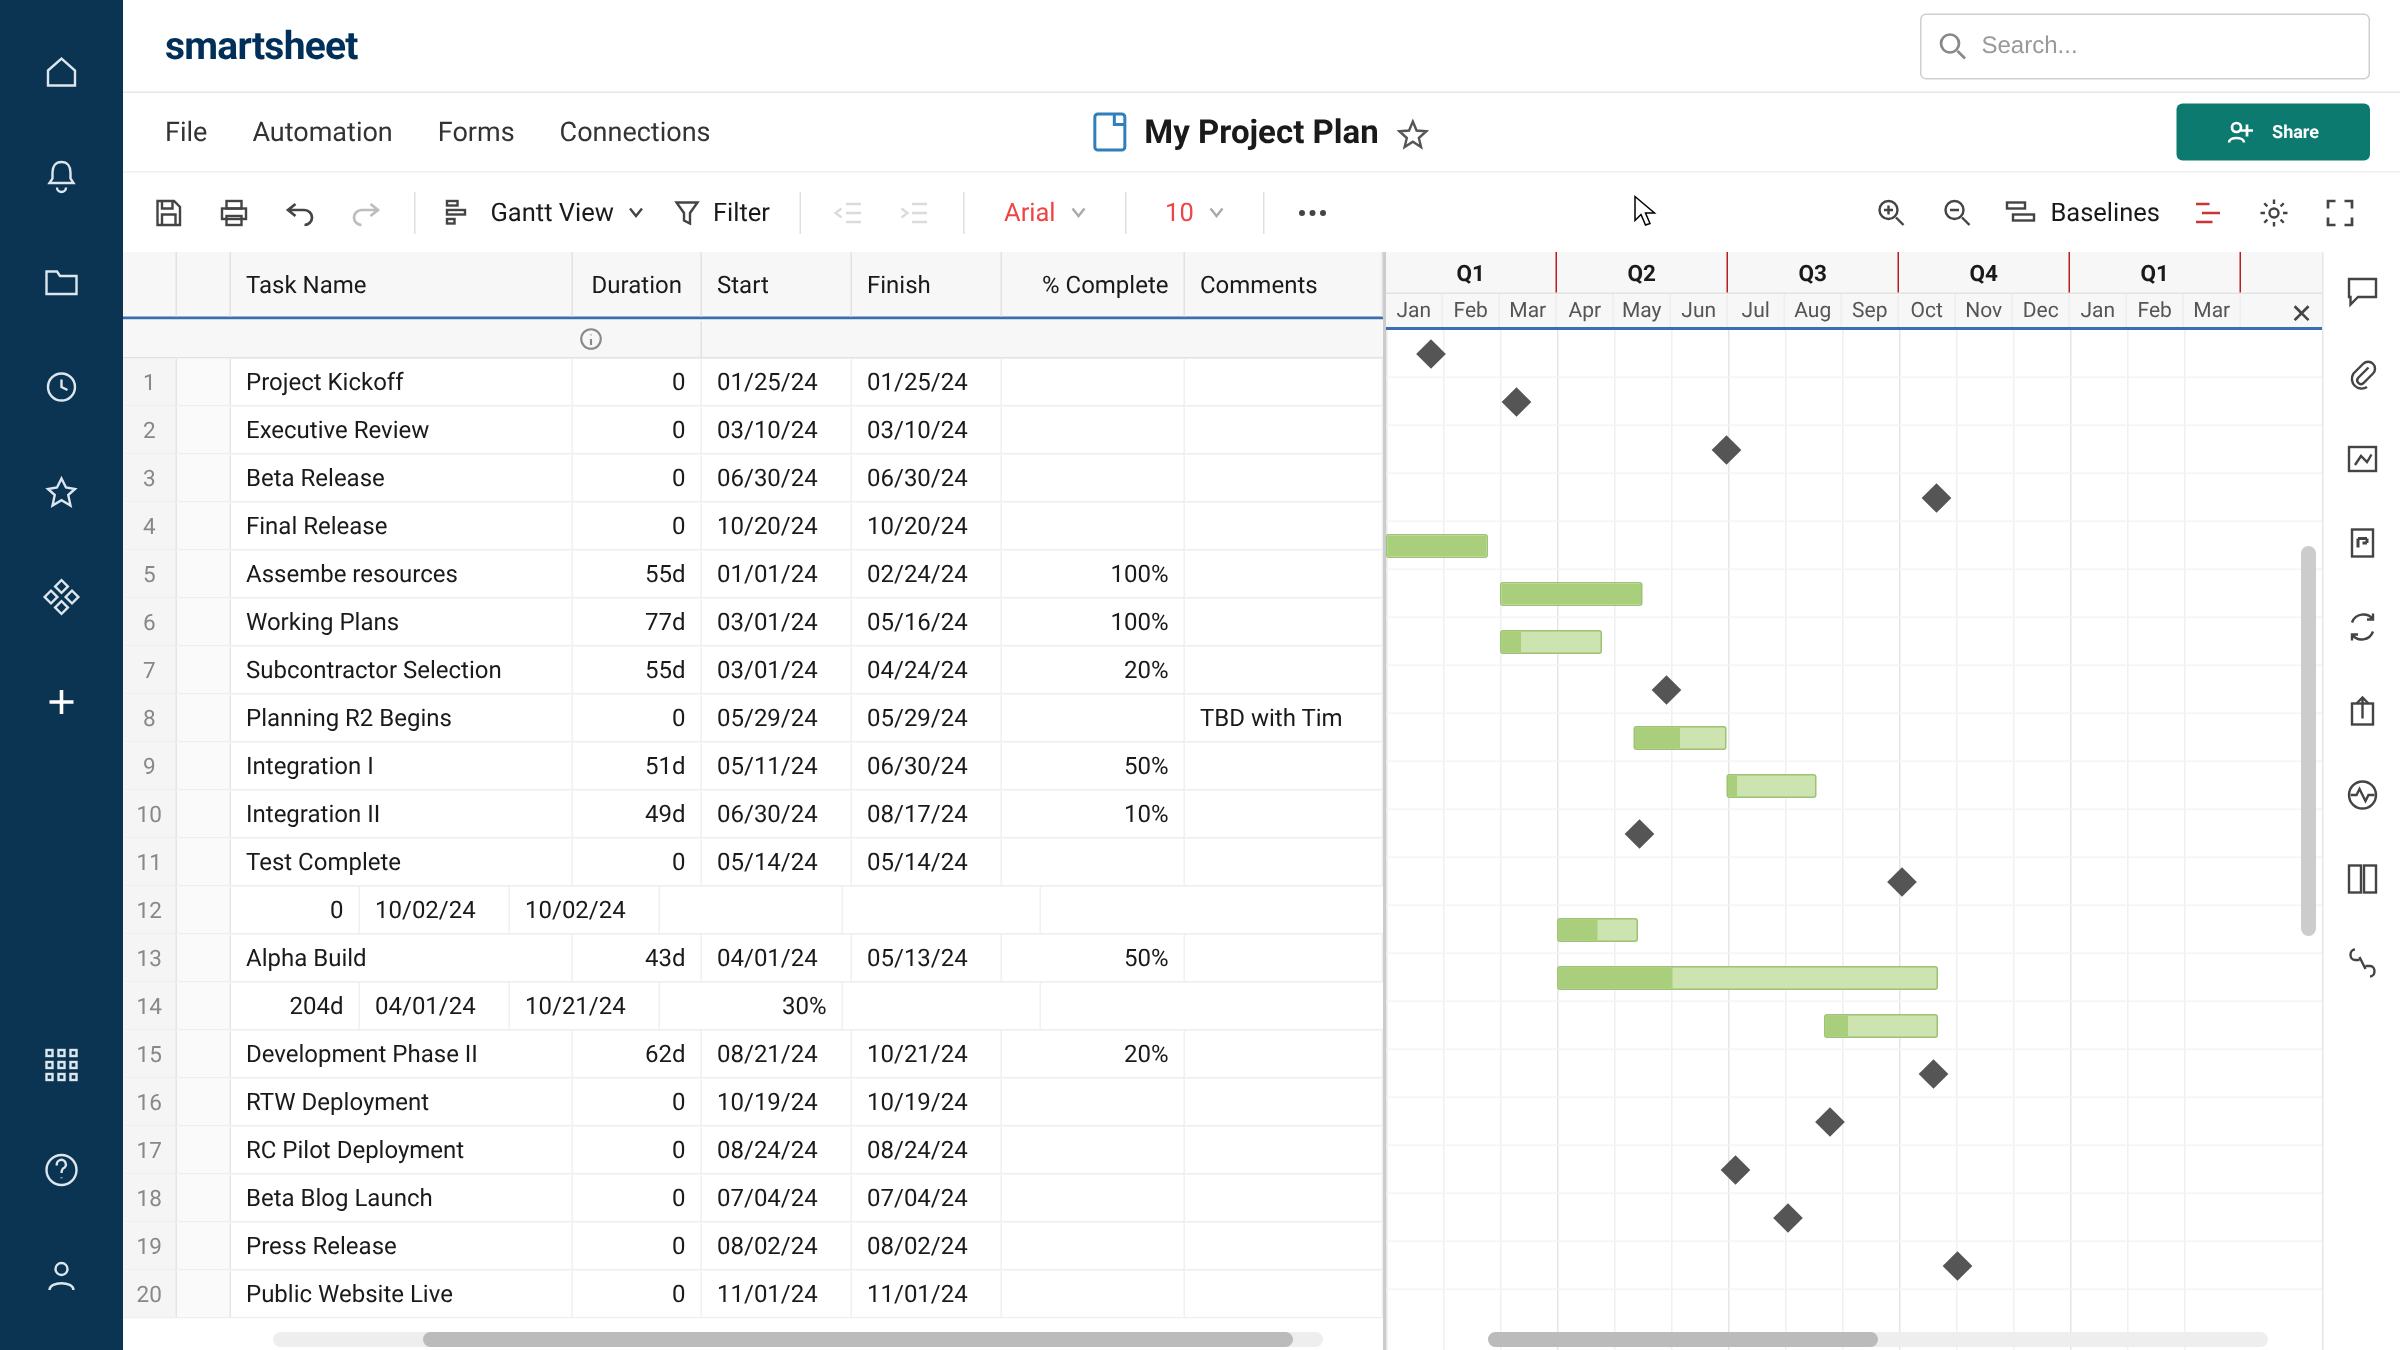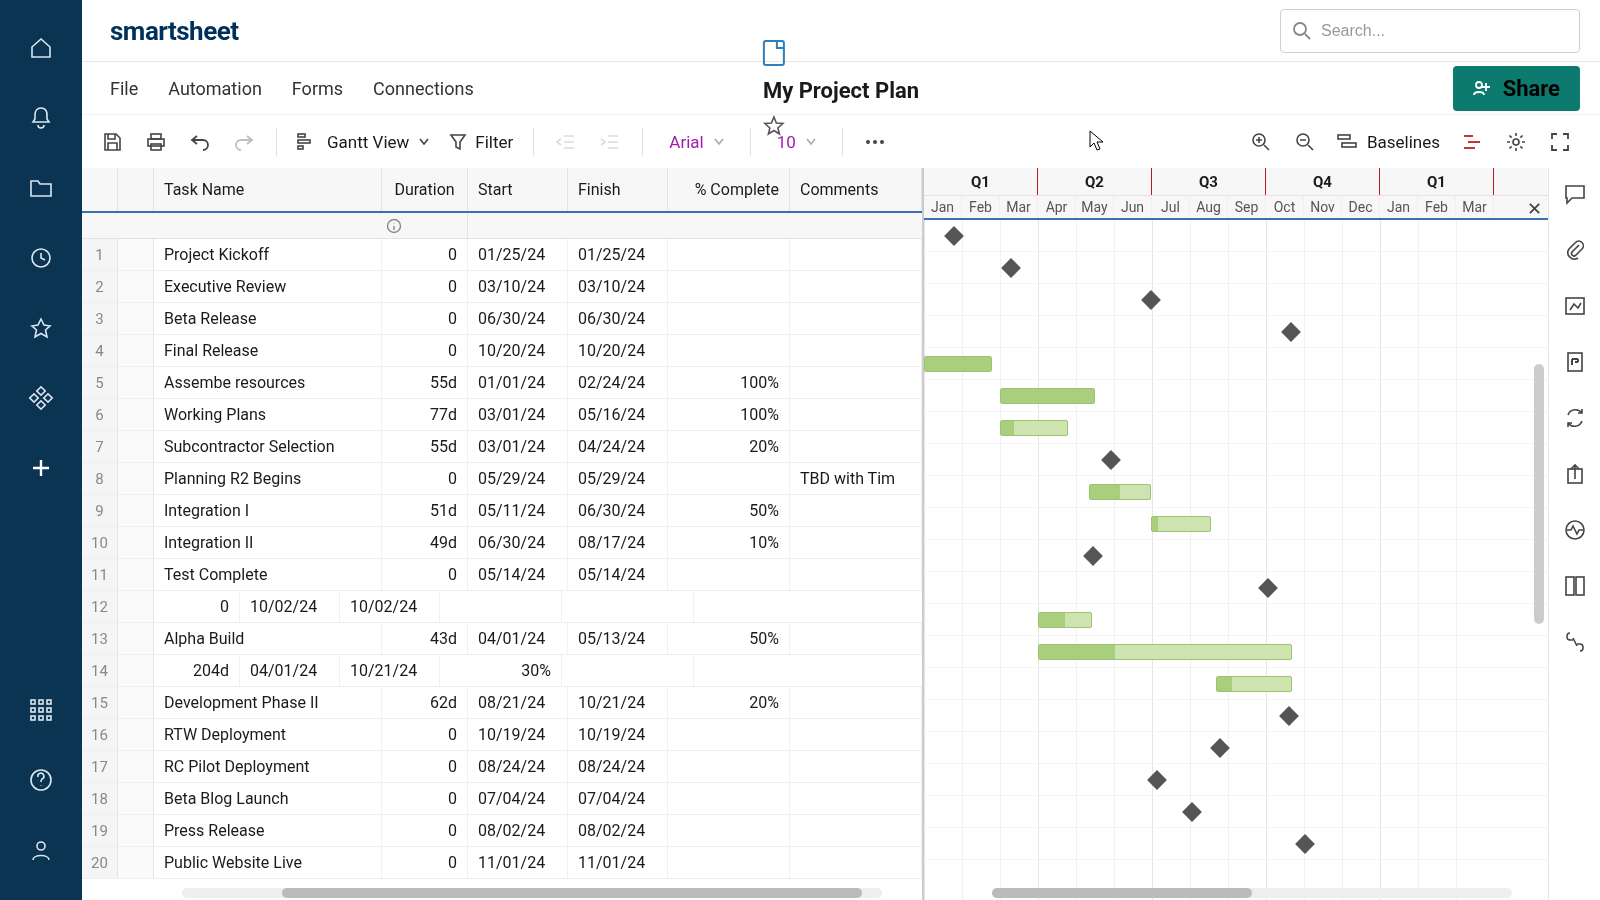--- a/index.html
+++ b/index.html
@@ -19,32 +19,32 @@
 .topbar { height: 62px; display: flex; align-items: center; padding: 0 20px 0 28px; border-bottom: 1px solid #e6e6e6; }
 .logo { font-size: 26px; font-weight: 700; letter-spacing: -0.5px; color: #003059; }
 .tb-spacer { flex: 1; }
 .search-box { width: 300px; height: 44px; border: 1px solid #cfcfcf; border-radius: 4px; display: flex; align-items: center; padding: 0 12px; gap: 10px; color: #888; }
 .search-box input { border: none; outline: none; flex: 1; font-size: 16px; color: #333; }
 .search-box input::placeholder { color: #999; }
 
 
 .menubar { height: 52px; display: flex; align-items: center; padding: 0 20px 0 28px; position: relative; }
 .menubar .menu-item { margin-right: 30px; font-size: 18px; color: #333; cursor: pointer; }
-.title-center { position: absolute; left: 50%; transform: translateX(-50%); display: flex; align-items: flex-start; gap: 12px; flex-direction: column; }
+.title-center { position: absolute; left: 50%; transform: translateX(-50%); display: flex; align-items: flex-end; gap: 12px; }
 .title-center .sheet-title { font-size: 22px; font-weight: 700; }
-.share-btn { margin-left: auto; background: #0d7a6f; color: #000000; border-radius: 4px; padding: 10px 20px; display: flex; align-items: center; gap: 10px; font-weight: 700; font-size: 22px; cursor: pointer; }
+.share-btn { margin-left: auto; background: #0d7a6f; color: #ffffff; border-radius: 4px; padding: 10px 34px; display: flex; align-items: center; gap: 10px; font-weight: 700; font-size: 12px; cursor: pointer; }
 
 
 .toolbar { height: 54px; border-top: 1px solid #f0f0f0; display: flex; align-items: center; padding: 0 20px 0 10px; gap: 4px; }
 .tbtn { width: 40px; height: 40px; display: flex; align-items: center; justify-content: center; cursor: pointer; border-radius: 3px; }
 .tbtn.disabled { opacity: .35; cursor: default; }
 .tdiv { width: 1px; height: 28px; background: #e0e0e0; margin: 0 8px; }
 .view-select { display: flex; align-items: center; gap: 10px; cursor: pointer; font-size: 17px; padding: 0 8px; }
 .filter-btn { display: flex; align-items: center; gap: 8px; cursor: pointer; font-size: 17px; padding: 0 8px; }
-.font-select { display: flex; align-items: center; gap: 10px; cursor: pointer; font-size: 17px; color: #a21caf; padding: 0 14px; }
+.font-select { display: flex; align-items: center; gap: 10px; cursor: pointer; font-size: 17px; color: #ef4444; padding: 0 14px; }
 .baselines-btn { display: flex; align-items: center; gap: 10px; cursor: pointer; font-size: 17px; padding: 0 8px; }
 .tspacer { flex: 1; }
 
 
 .body { flex: 1; display: flex; overflow: hidden; position: relative; }
 .grid-wrap { display: flex; flex-direction: column; border-right: 2px solid #ccc; }
 .grid-head { display: flex; background: #f7f7f7; border-bottom: 2px solid #3a6fb0; }
 .grid-head2 { display: flex; background: #f7f7f7; border-bottom: 1px solid #e2e2e2; height: 26px; align-items: center; }
 .colh { border-right: 1px solid #e2e2e2; padding: 12px 10px; font-weight: 400; font-size: 16px; display: flex; align-items: center; }
 .col-num   { width: 36px; justify-content: center;}

